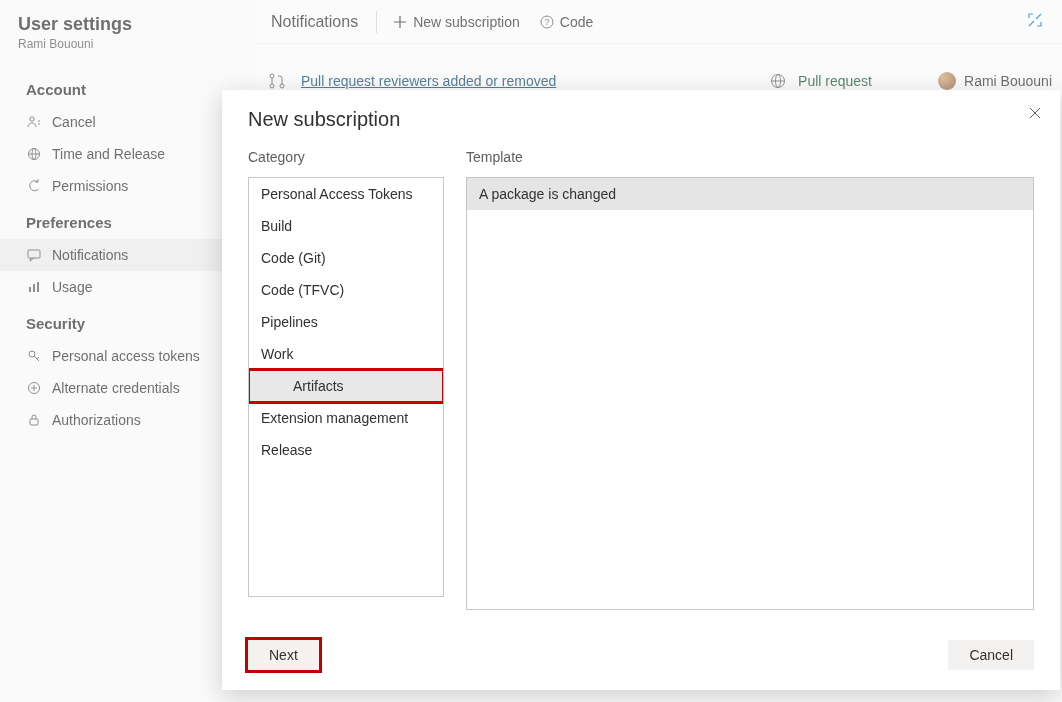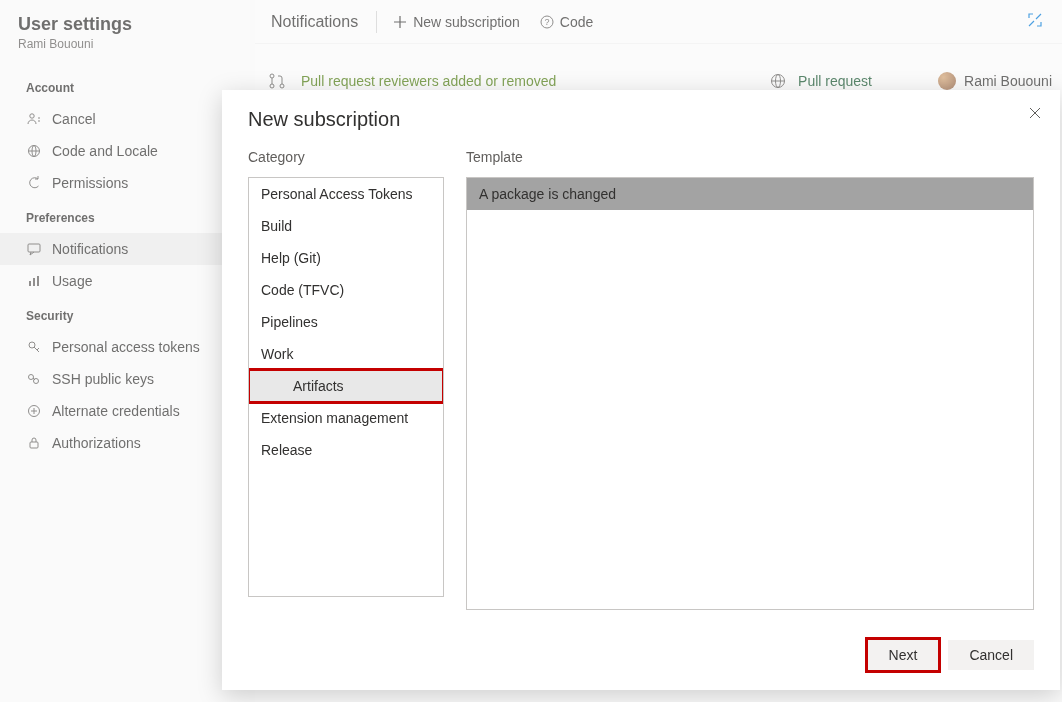--- a/index.html
+++ b/index.html
@@ -2,62 +2,62 @@
 <html><head>
 <meta charset="utf-8">
 <style>
 * { box-sizing: border-box; margin: 0; padding: 0; }
 body { font-family: "Segoe UI", -apple-system, sans-serif; font-size: 14px; color: #323130; background: #fff; width: 1062px; height: 702px; overflow: hidden; position: relative; }
 
 .app { display: flex; height: 100%; }
 .sidebar { width: 255px; background: #f8f8f8; padding: 14px 0 16px 0; flex-shrink: 0; }
 .sidebar-title { font-size: 18px; font-weight: 600; padding: 0 18px 0 18px; color: #323130; }
 .sidebar-user { font-size: 12px; color: #605e5c; padding: 2px 18px 18px 18px; }
-.side-group-label { font-size: 12px; font-weight: 600; padding: 12px 18px 8px 26px; color: #323130; }
+.side-group-label { font-size: 15px; font-weight: 600; padding: 12px 18px 8px 26px; color: #323130; }
 .side-item { display: flex; align-items: center; padding: 8px 18px 8px 26px; cursor: pointer; font-size: 14px; color: #323130; }
 .side-item.selected { background: #eaeaea; }
 .side-icon { width: 16px; height: 16px; margin-right: 10px; display: inline-flex; align-items: center; justify-content: center; color: #605e5c; flex-shrink: 0; }
 
 .main { flex: 1; background: #fafafa; display: flex; flex-direction: column; }
 .toolbar { display: flex; align-items: center; height: 44px; padding: 0 16px; background: #fafafa; border-bottom: 1px solid #f0f0f0; }
 .toolbar-title { font-size: 16px; font-weight: 400; color: #323130; margin-right: 18px; }
 .toolbar-divider { width: 1px; height: 22px; background: #d0d0d0; margin: 0 6px 0 0; }
 .toolbar-btn { display: flex; align-items: center; padding: 4px 10px; cursor: pointer; font-size: 14px; color: #323130; }
 .toolbar-btn svg, .toolbar-btn .ticon { margin-right: 6px; }
 .toolbar-spacer { flex: 1; }
 .toolbar-expand { cursor: pointer; padding: 4px; }
 
 .content { padding: 18px 10px 0 10px; }
 .row { display: flex; align-items: center; padding: 10px 0; font-size: 14px; }
 .row-left { display: flex; align-items: center; flex: 1; }
 .row-icon { width: 24px; margin-right: 12px; color: #605e5c; display: flex; justify-content:center; }
-.row-title { color: #4d7c0f; }
+.row-title { color: #0c4a6e; text-decoration: underline; }
 .row-mid { width: 40px; display:flex; justify-content:center; color: #605e5c; }
 .row-type { width: 140px; color: #14532d; }
 .row-user { display: flex; align-items: center; color: #323130; }
 .avatar { width: 18px; height: 18px; border-radius: 50%; background: radial-gradient(circle at 30% 30%, #d4a574, #8b5a3c); margin-right: 8px; }
 
 .scrim { position: absolute; inset: 0; background: rgba(255,255,255,0.3); pointer-events: none; }
 
 .modal { position: absolute; left: 222px; top: 90px; right: 2px; height: 600px; background: #fff; box-shadow: 0 6px 24px rgba(0,0,0,0.18); display: flex; flex-direction: column; padding: 18px 26px 20px 26px; }
 .modal-title { font-size: 20px; font-weight: 400; color: #323130; margin-bottom: 18px; }
 .modal-close { position: absolute; top: 12px; right: 14px; cursor: pointer; color: #605e5c; padding: 4px; }
 
 .modal-body { display: flex; gap: 22px; flex: 1; }
 .col { display: flex; flex-direction: column; }
 .col-label { font-size: 14px; color: #605e5c; margin-bottom: 12px; }
 .listbox { border: 1px solid #c8c6c4; background: #fff; overflow-y: auto; }
 .category-box { width: 196px; height: 420px; }
 .template-box { flex: 1; height: 420px; }
 .list-item { padding: 8px 12px; cursor: pointer; font-size: 14px; }
 .list-item.selected { background: #e8e8e8; }
-.template-box .list-item.selected { background: #a3a3a3; }
+.template-box .list-item.selected { background: #e5e5e5; }
 .hl-red { outline: 3px solid #c40000; outline-offset: -1px; padding-left: 44px; }
 
-.modal-footer { display: flex; justify-content: flex-end; gap: 10px; margin-top: 30px; }
+.modal-footer { display: flex; justify-content: space-between; gap: 10px; margin-top: 30px; }
 .btn { padding: 6px 20px; font-size: 14px; border: 1px solid transparent; background: #f3f2f1; cursor: pointer; color: #323130; }
 .btn.hl-red { outline: 3px solid #c40000; outline-offset: 0; }
 </style>
 </head>
 <body>
 
 <div class="app">
   <div class="sidebar">
     <div class="sidebar-title">User settings</div>
     <div class="sidebar-user">Rami Bououni</div>
@@ -74,21 +74,21 @@
           <span>Cancel</span>
         </div>
         <div class="side-item">
           <span class="side-icon">
             <svg width="14" height="14" viewBox="0 0 14 14">
               <circle cx="7" cy="7" r="5.5" stroke="#605e5c" fill="none"></circle>
               <ellipse cx="7" cy="7" rx="2" ry="5.5" stroke="#605e5c" fill="none"></ellipse>
               <path d="M1.5 7h11" stroke="#605e5c"></path>
             </svg>
           </span>
-          <span>Code and Locale</span>
+          <span>Time and Release</span>
         </div>
         <div class="side-item">
           <span class="side-icon">
             <svg width="14" height="14" viewBox="0 0 14 14">
               <path d="M11 3a5 5 0 10.5 7" stroke="#605e5c" fill="none"></path>
               <path d="M11 0v3H8" stroke="#605e5c" fill="none"></path>
             </svg>
           </span>
           <span>Permissions</span>
         </div>
@@ -114,30 +114,20 @@
         </div>
         <div class="side-group-label">Security</div>
         <div class="side-item">
           <span class="side-icon">
             <svg width="14" height="14" viewBox="0 0 14 14">
               <circle cx="5" cy="5" r="3" stroke="#605e5c" fill="none"></circle>
               <path d="M7 7l5 5M10 10l2-2" stroke="#605e5c" fill="none"></path>
             </svg>
           </span>
           <span>Personal access tokens</span>
-        </div>
-        <div class="side-item">
-          <span class="side-icon">
-            <svg width="14" height="14" viewBox="0 0 14 14">
-              <circle cx="4" cy="5" r="2.5" stroke="#605e5c" fill="none"></circle>
-              <circle cx="9" cy="9" r="2.5" stroke="#605e5c" fill="none"></circle>
-              <path d="M6 6l2 2" stroke="#605e5c"></path>
-            </svg>
-          </span>
-          <span>SSH public keys</span>
         </div>
         <div class="side-item">
           <span class="side-icon">
             <svg width="14" height="14" viewBox="0 0 14 14">
               <circle cx="7" cy="7" r="5.5" stroke="#605e5c" fill="none"></circle>
               <path d="M4 7h6M7 4v6" stroke="#605e5c"></path>
             </svg>
           </span>
           <span>Alternate credentials</span>
         </div>
@@ -216,21 +206,21 @@
         <path d="M2 2l10 10M12 2L2 12" stroke="#605e5c" stroke-width="1"></path>
       </svg>
   </div>
   <div class="modal-title">New subscription</div>
   <div class="modal-body">
     <div class="col">
       <div class="col-label">Category</div>
       <div class="listbox category-box" id="category-list">
           <div class="list-item">Personal Access Tokens</div>
           <div class="list-item">Build</div>
-          <div class="list-item">Help (Git)</div>
+          <div class="list-item">Code (Git)</div>
           <div class="list-item">Code (TFVC)</div>
           <div class="list-item">Pipelines</div>
           <div class="list-item">Work</div>
           <div class="list-item selected hl-red">Artifacts</div>
           <div class="list-item">Extension management</div>
           <div class="list-item">Release</div>
         </div>
     </div>
     <div class="col" style="flex:1">
       <div class="col-label">Template</div>

